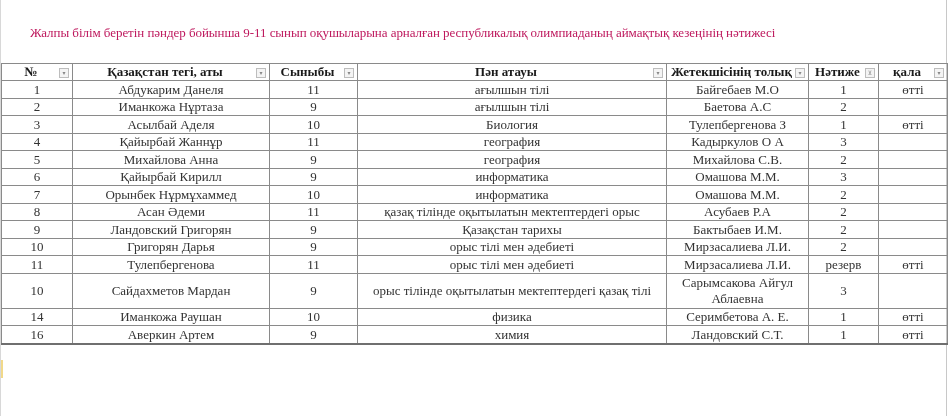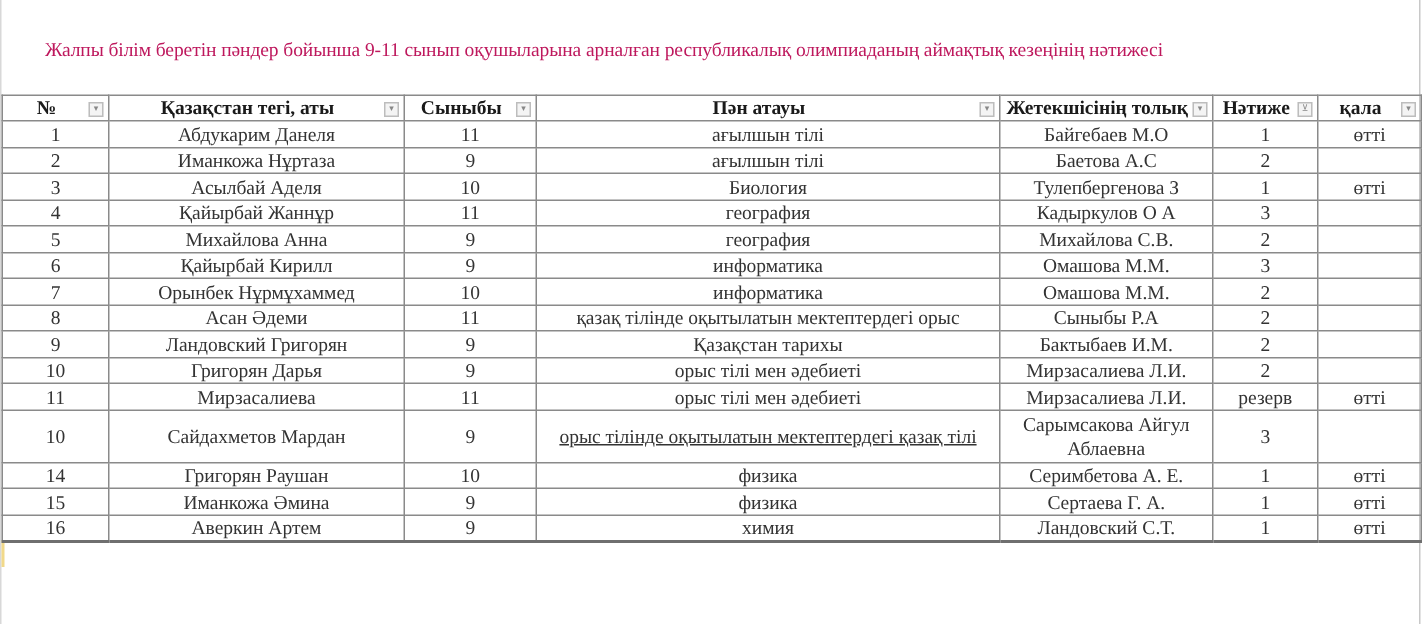--- a/index.html
+++ b/index.html
@@ -10,21 +10,21 @@
   .title { position: absolute; left: 29px; top: 25px; width: 910px;
            font-weight: normal; font-size: 13px; color: #be185d; white-space: nowrap; letter-spacing: -0.05px; }
   table { position: absolute; left: 0; top: 63px; border-collapse: collapse; table-layout: fixed; width: 946px; }
   col.c1 { width: 71px; } col.c2 { width: 197px; } col.c3 { width: 88px; }
   col.c4 { width: 309px; } col.c5 { width: 142px; } col.c6 { width: 70px; } col.c7 { width: 69px; }
   th, td { border: 1px solid #8a8a8a; text-align: center; vertical-align: middle; padding: 0 2px;
            font-size: 13px; line-height: 15.5px; white-space: nowrap; overflow: hidden; }
   th { font-weight: bold; color: #1a1a1a; height: 16px; position: relative; padding-right: 14px; }
   td { height: 16.5px; color: #333; }
   tr.tall td { height: 34px; white-space: normal; line-height: 16px; }
-  tr.tall td.subj { padding: 0 8px; text-decoration: underline; }
+  tr.tall td.subj { padding: 0 8px; }
   .filter { position: absolute; right: 3px; top: 4px; width: 8px; height: 8px; border: 1px solid #bdbdbd;
             background: #f4f4f4; font-size: 6px; line-height: 8px; color: #888; text-align: center; font-weight: normal; }
   tr.last td { border-bottom: 2px solid #6f6f6f; }
   .leftmark { position: absolute; left: 0; top: 360px; width: 2px; height: 18px; background: #f1d98a; }
 </style>
 </head>
 <body>
 
 <div class="frame">
   <div class="title">Жалпы білім беретін пәндер бойынша 9-11 сынып оқушыларына арналған республикалық  олимпиаданың аймақтық кезеңінің нәтижесі</div>
@@ -113,21 +113,21 @@
         <td>информатика</td>
         <td>Омашова М.М.</td>
         <td>2</td>
         <td></td>
       </tr>
       <tr>
         <td>8</td>
         <td>Асан Әдеми</td>
         <td>11</td>
         <td>қазақ  тілінде оқытылатын мектептердегі  орыс</td>
-        <td>Сыныбы Р.А</td>
+        <td>Асубаев Р.А</td>
         <td>2</td>
         <td></td>
       </tr>
       <tr>
         <td>9</td>
         <td>Ландовский Григорян</td>
         <td>9</td>
         <td>Қазақстан тарихы</td>
         <td>Бактыбаев И.М.</td>
         <td>2</td>
@@ -137,51 +137,42 @@
         <td>10</td>
         <td>Григорян Дарья</td>
         <td>9</td>
         <td>орыс  тілі мен әдебиеті</td>
         <td>Мирзасалиева Л.И.</td>
         <td>2</td>
         <td></td>
       </tr>
       <tr>
         <td>11</td>
-        <td>Мирзасалиева</td>
+        <td>Тулепбергенова</td>
         <td>11</td>
         <td>орыс  тілі мен әдебиеті</td>
         <td>Мирзасалиева Л.И.</td>
         <td>резерв</td>
         <td>өтті</td>
       </tr>
       <tr class="tall">
         <td>10</td>
         <td>Сайдахметов Мардан</td>
         <td>9</td>
         <td class="subj">орыс тілінде оқытылатын мектептердегі  қазақ тілі</td>
         <td>Сарымсакова Айгул Аблаевна</td>
         <td>3</td>
         <td></td>
       </tr>
       <tr>
         <td>14</td>
-        <td>Григорян Раушан</td>
+        <td>Иманкожа Раушан</td>
         <td>10</td>
         <td>физика</td>
         <td>Серимбетова А. Е.</td>
-        <td>1</td>
-        <td>өтті</td>
-      </tr>
-      <tr>
-        <td>15</td>
-        <td>Иманкожа Әмина</td>
-        <td>9</td>
-        <td>физика</td>
-        <td>Сертаева Г. А.</td>
         <td>1</td>
         <td>өтті</td>
       </tr>
       <tr class="last">
         <td>16</td>
         <td>Аверкин Артем</td>
         <td>9</td>
         <td>химия</td>
         <td>Ландовский С.Т.</td>
         <td>1</td>

